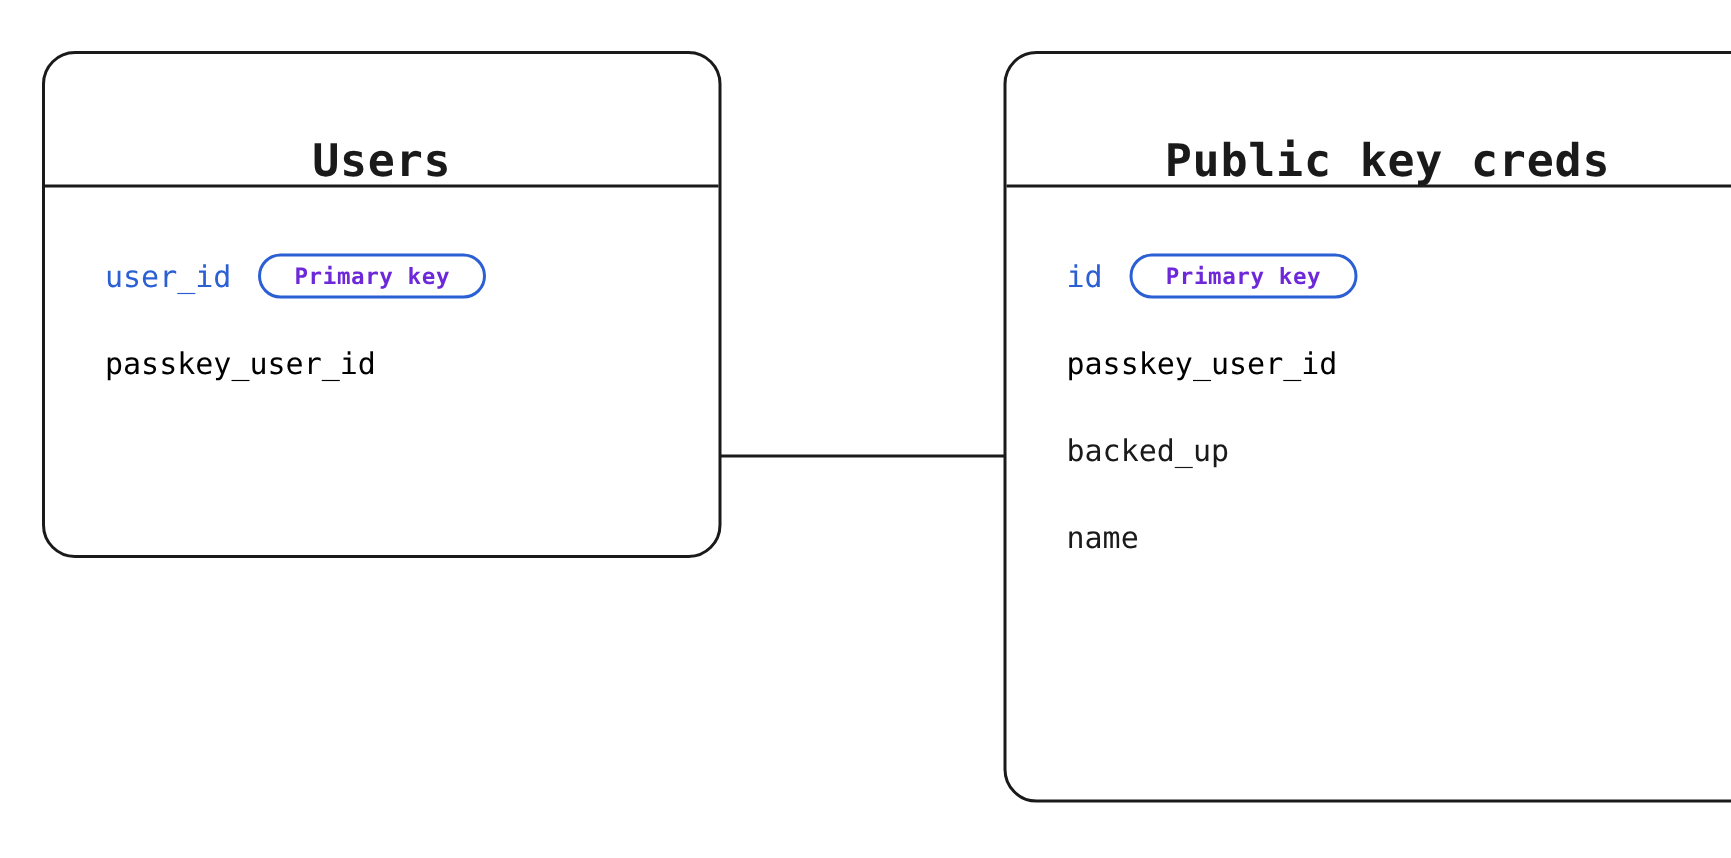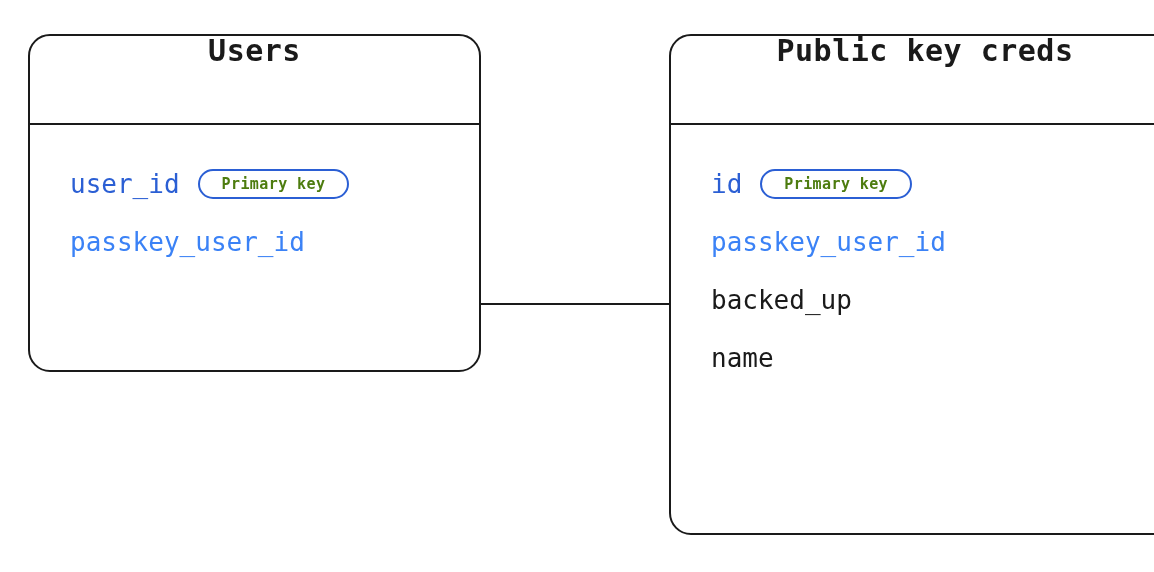--- a/index.html
+++ b/index.html
@@ -44,21 +44,21 @@
     left: 669px;
     top: 34px;
     width: 512px;
     height: 501px;
   }
 
   .entity-header {
     box-sizing: border-box;
     height: 89px;
     display: flex;
-    align-items: flex-start;
+    align-items: flex-end;
     justify-content: center;
     border-bottom: 2px solid #1a1a1a;
   }
 
   .entity-title {
     font-size: 30px;
     font-weight: bold;
     color: #1a1a1a;
     letter-spacing: 0.5px;
     line-height: 1;
@@ -71,41 +71,41 @@
   }
 
   .field-row {
     display: flex;
     align-items: center;
     height: 58px;
     line-height: 1;
   }
 
   .field-name {
-    font-size: 26px;
+    font-size: 20px;
     color: #1a1a1a;
     white-space: nowrap;
     letter-spacing: 0px;
   }
 
   .field-name.accent-blue  { color: #2b5fd4; }
-  .field-name.accent-orange{ color: #3b82f6; text-align: center; }
+  .field-name.accent-orange{ color: #000000; text-align: center; }
 
   
   .key-badge {
     box-sizing: border-box;
     margin-left: 18px;
     padding: 0 22px;
     height: 30px;
     display: inline-flex;
     align-items: center;
     justify-content: center;
     border: 2px solid #2b5fd4;
     border-radius: 15px;
-    color: #4d7c0f;
+    color: #6d28d9;
     font-size: 15px;
     font-weight: bold;
     letter-spacing: 0.4px;
     white-space: nowrap;
   }
 
   
   #relationship-connector {
     position: absolute;
     left: 479px;

